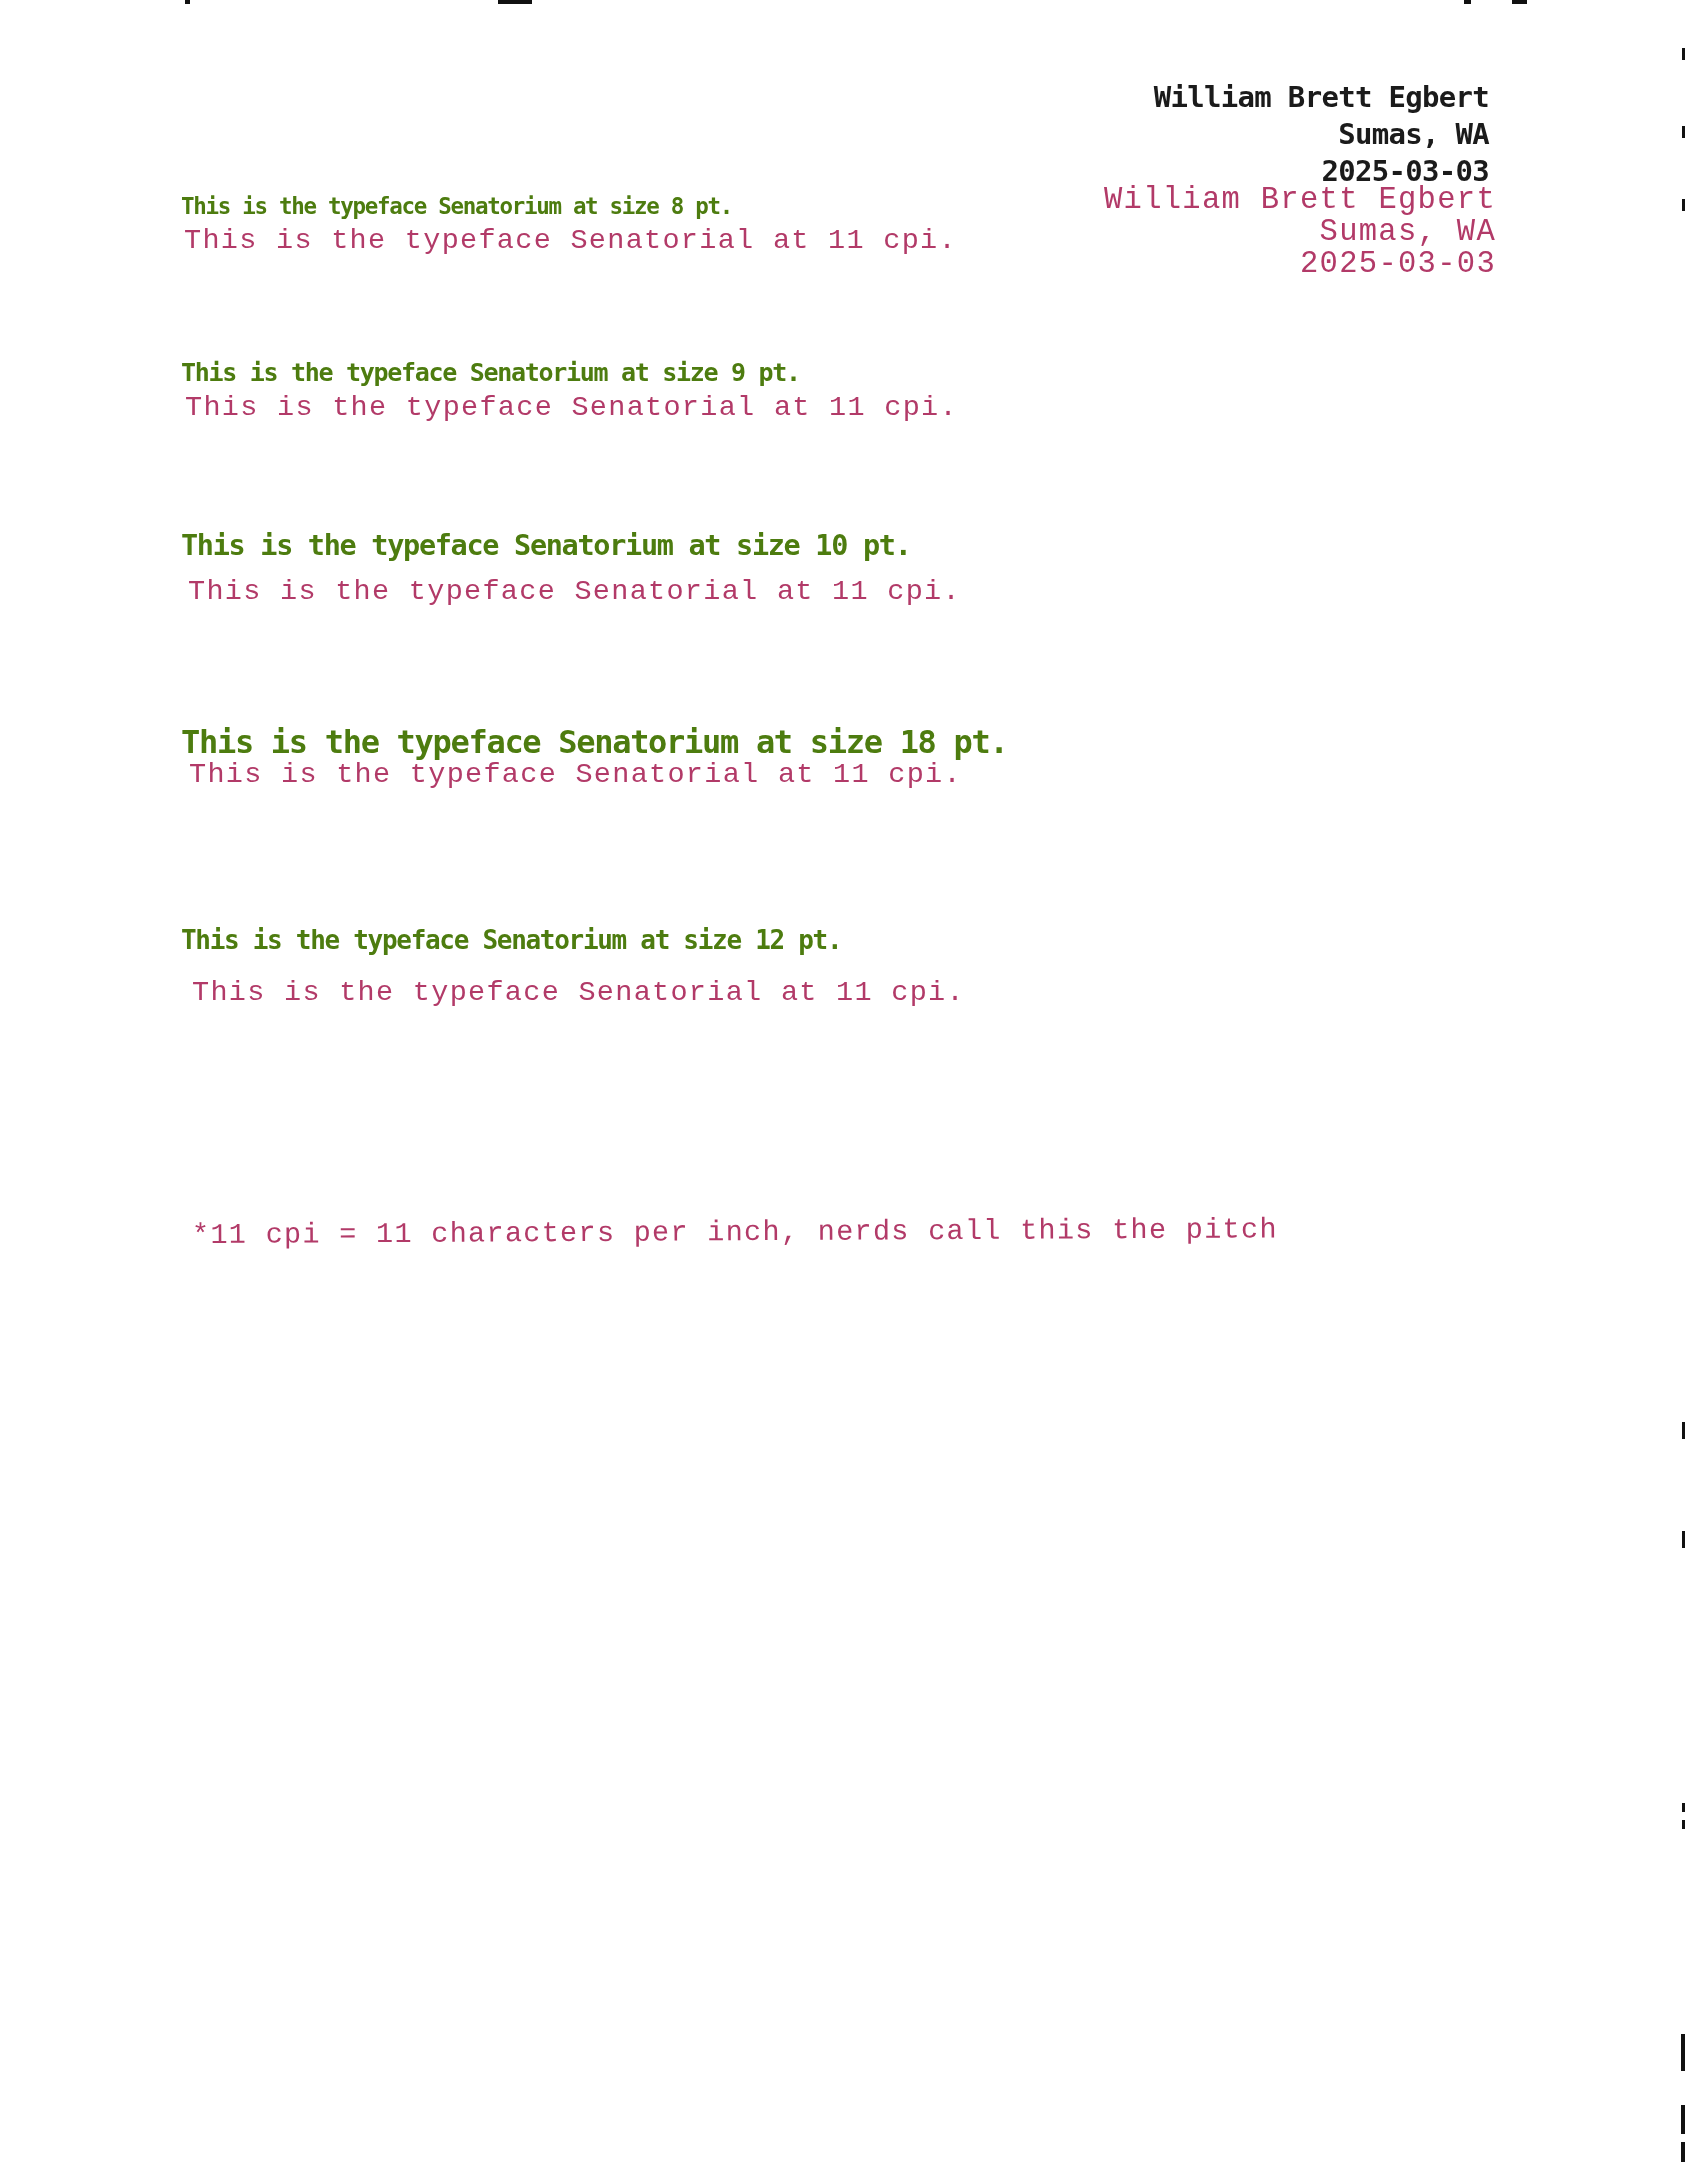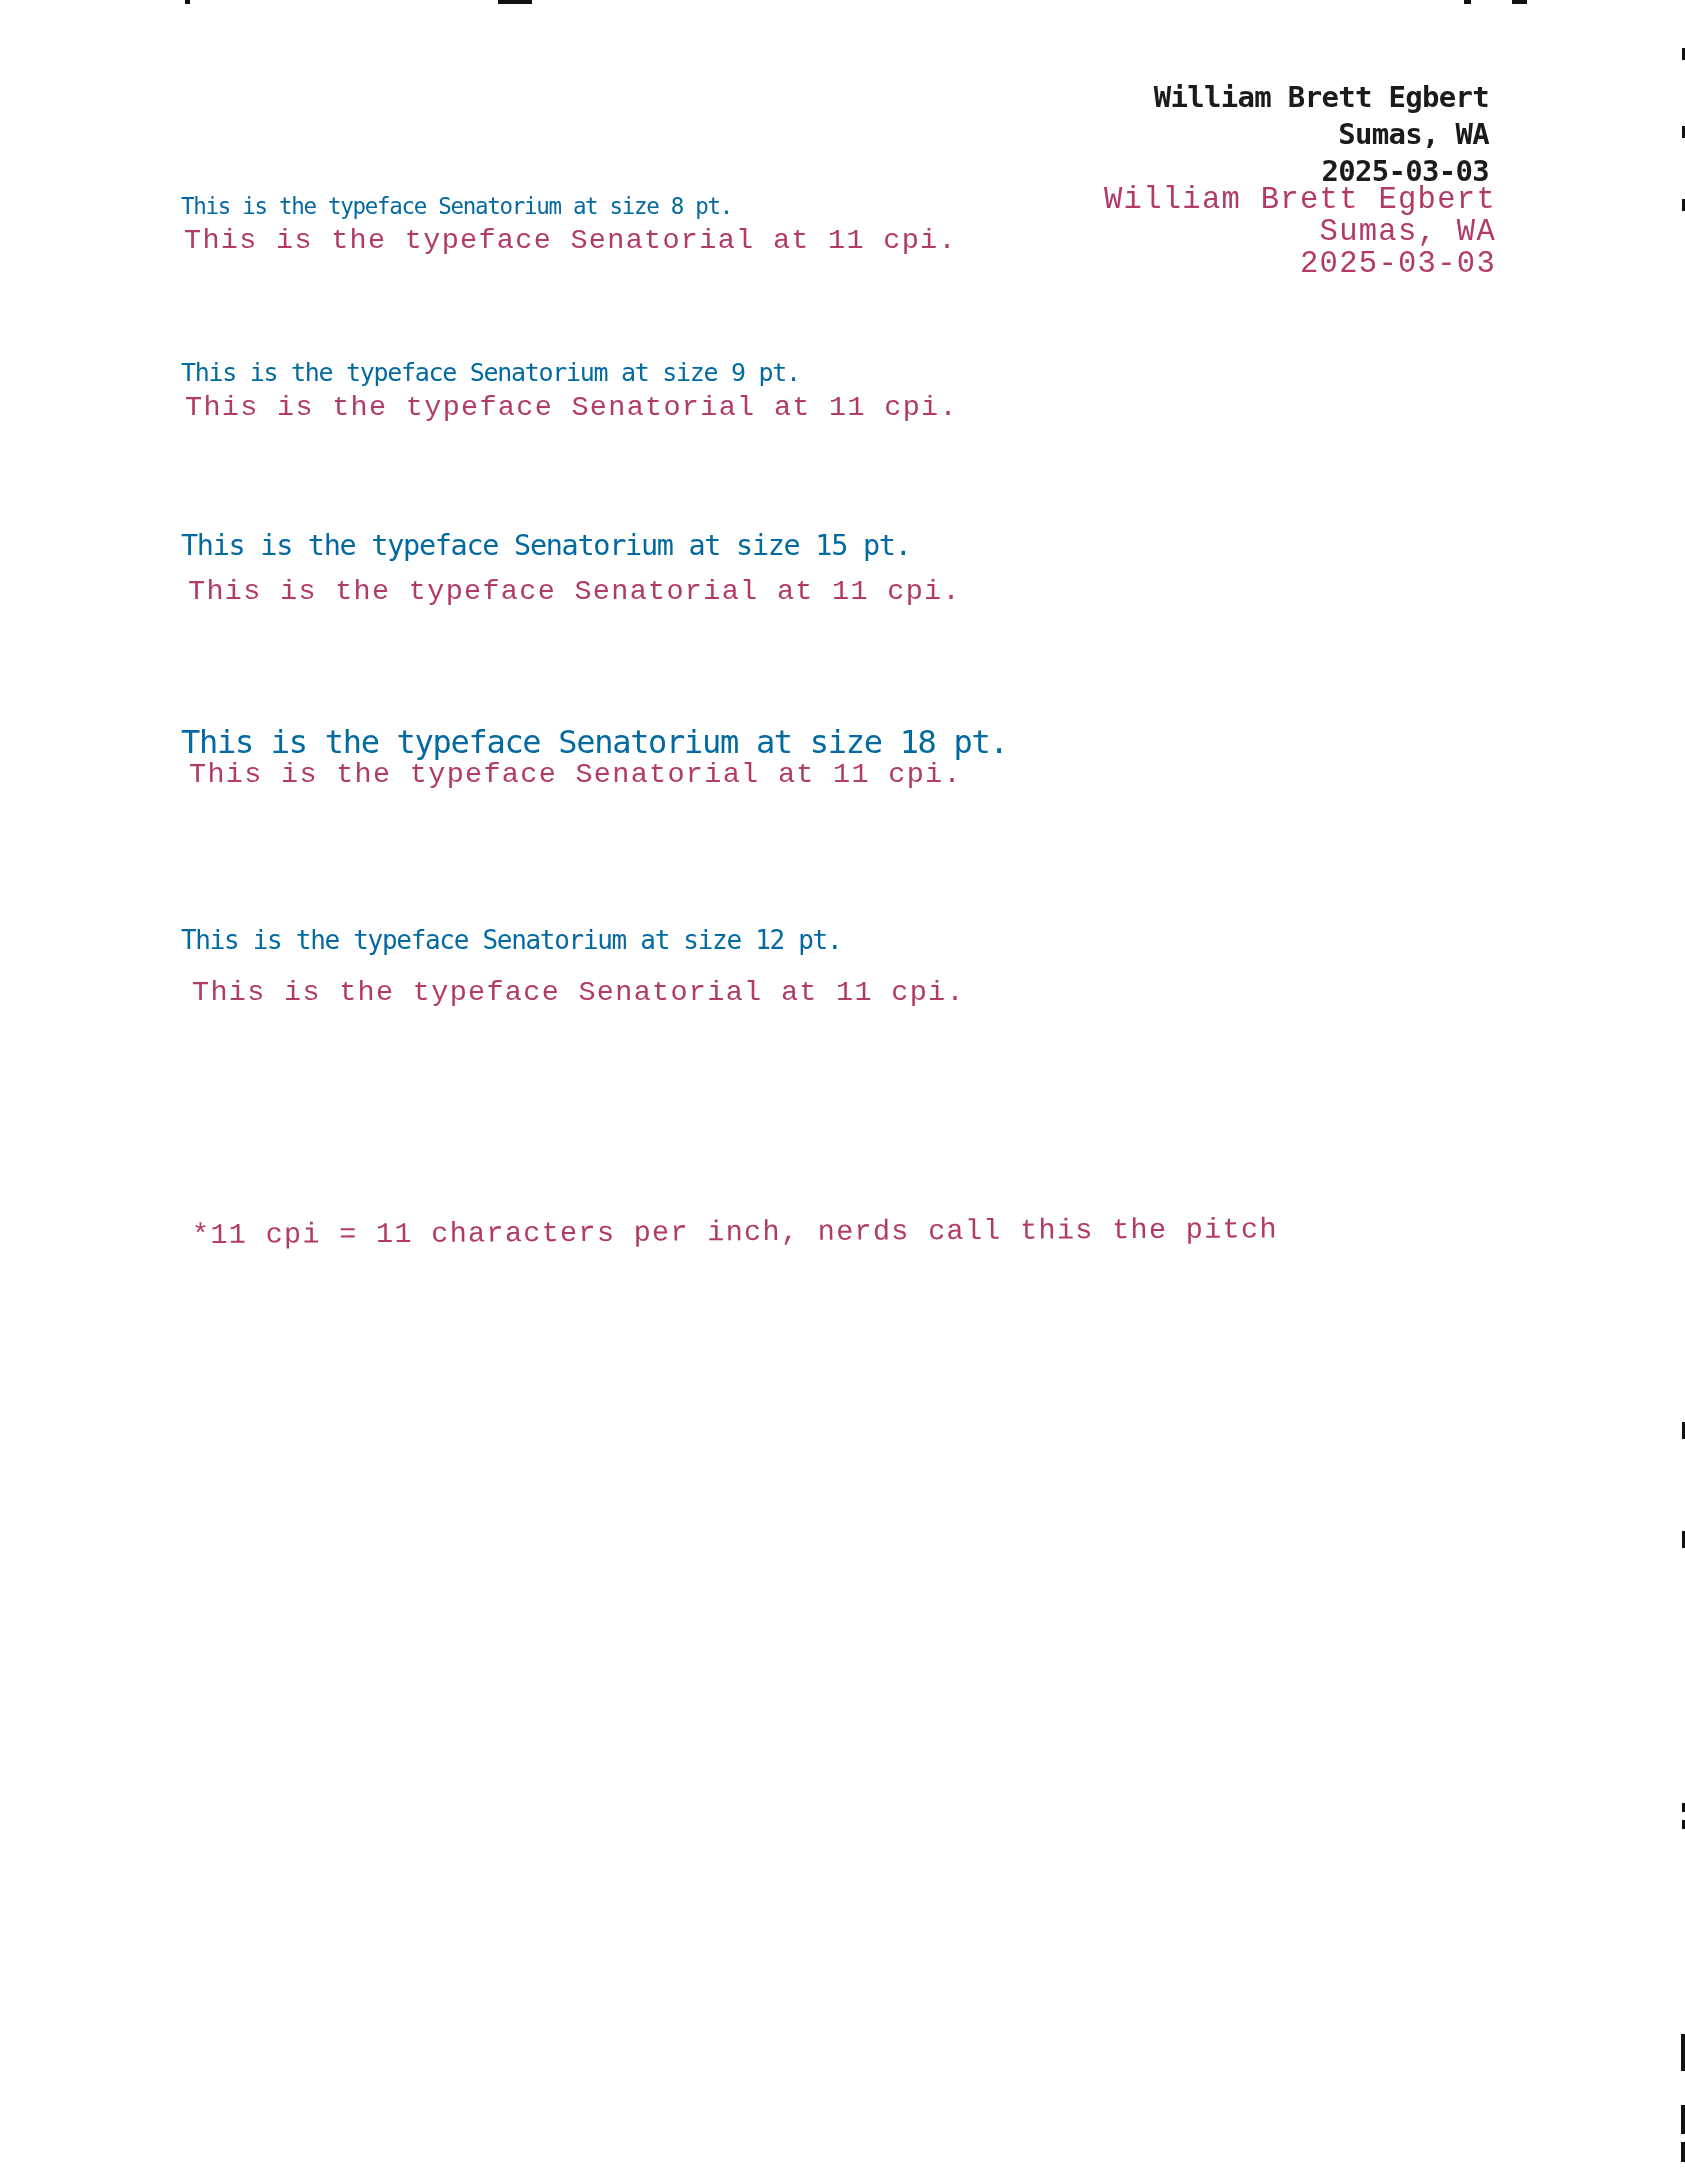--- a/index.html
+++ b/index.html
@@ -1,17 +1,17 @@
 <!DOCTYPE html>
 <html style="font-size:10.6px"><head>
 <meta charset="utf-8">
 <style>
   html, body { margin:0; padding:0; }
   body { width:1685px; height:2183px; background:#ffffff; position:relative; overflow:hidden; }
-  .black { color:#0369a1; font-family:"DejaVu Sans Mono", monospace; font-weight:normal; position:absolute; white-space:nowrap; letter-spacing:-1.3px; }
+  .black { color:#4d7c0f; font-family:"DejaVu Sans Mono", monospace; font-weight:bold; position:absolute; white-space:nowrap; letter-spacing:-1.3px; }
   .pink { color:#b23a68; font-family:"Liberation Mono", monospace; position:absolute; white-space:nowrap; letter-spacing:1.3px; }
   .hdr-black { position:absolute; right:196px; top:79px; text-align:right; font-family:"DejaVu Sans Mono", monospace; font-weight:bold; color:#1b1b1b; font-size:29px; line-height:37px; letter-spacing:-0.7px; }
   .hdr-pink { position:absolute; right:189px; top:184px; text-align:right; font-family:"Liberation Mono", monospace; color:#b23a68; font-size:30.5px; line-height:32px; letter-spacing:1.3px; }
   .mark { position:absolute; background:#111; }
 </style>
 </head>
 <body>
 
 <div class="mark" style="left:185px;top:0;width:5.3px;height:4px;"></div>
 <div class="mark" style="left:498px;top:0;width:34px;height:4px;"></div>
@@ -38,21 +38,21 @@
   <div>Sumas, WA</div>
   <div>2025-03-03</div>
 </div>
 
 <div class="black" style="left:181px;top:193px;font-size:22.5px;">This is the typeface Senatorium at size 8 pt.</div>
 <div class="pink" style="left:184px;top:224px;font-size:28.5px;">This is the typeface Senatorial at 11 cpi.</div>
 
 <div class="black" style="left:181px;top:358px;font-size:25px;">This is the typeface Senatorium at size 9 pt.</div>
 <div class="pink" style="left:185px;top:391px;font-size:28.5px;">This is the typeface Senatorial at 11 cpi.</div>
 
-<div class="black" style="left:181px;top:529px;font-size:28.5px;">This is the typeface Senatorium at size 15 pt.</div>
+<div class="black" style="left:181px;top:529px;font-size:28.5px;">This is the typeface Senatorium at size 10 pt.</div>
 <div class="pink" style="left:188px;top:575px;font-size:28.5px;">This is the typeface Senatorial at 11 cpi.</div>
 
 <div class="black" style="left:181px;top:723px;font-size:32px;">This is the typeface Senatorium at size 18 pt.</div>
 <div class="pink" style="left:189px;top:758px;font-size:28.5px;">This is the typeface Senatorial at 11 cpi.</div>
 
 <div class="black" style="left:181px;top:925px;font-size:26px;">This is the typeface Senatorium at size 12 pt.</div>
 <div class="pink" style="left:192px;top:976px;font-size:28.5px;">This is the typeface Senatorial at 11 cpi.</div>
 
 <div class="pink" style="left:192px;top:1219px;font-size:28.5px;transform:rotate(-0.3deg);transform-origin:left center;">*11 cpi = 11 characters per inch, nerds call this the pitch</div>
 

